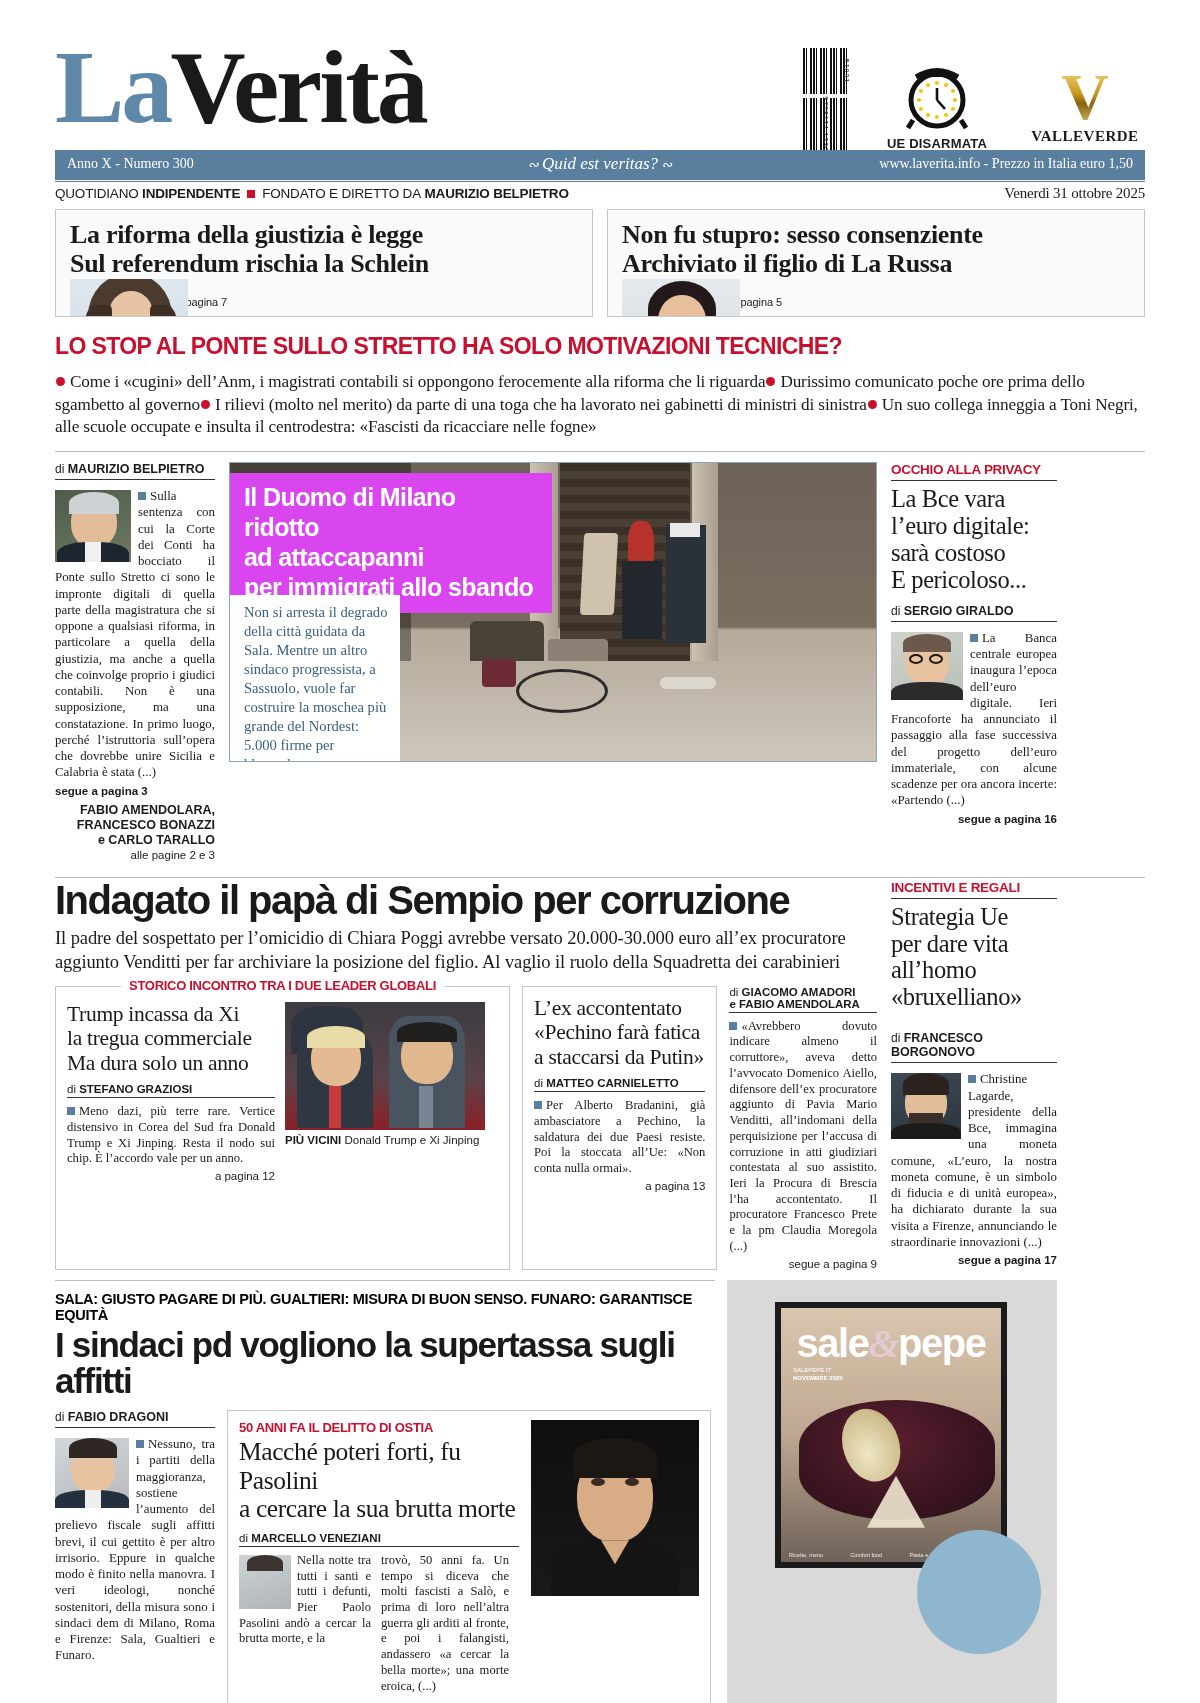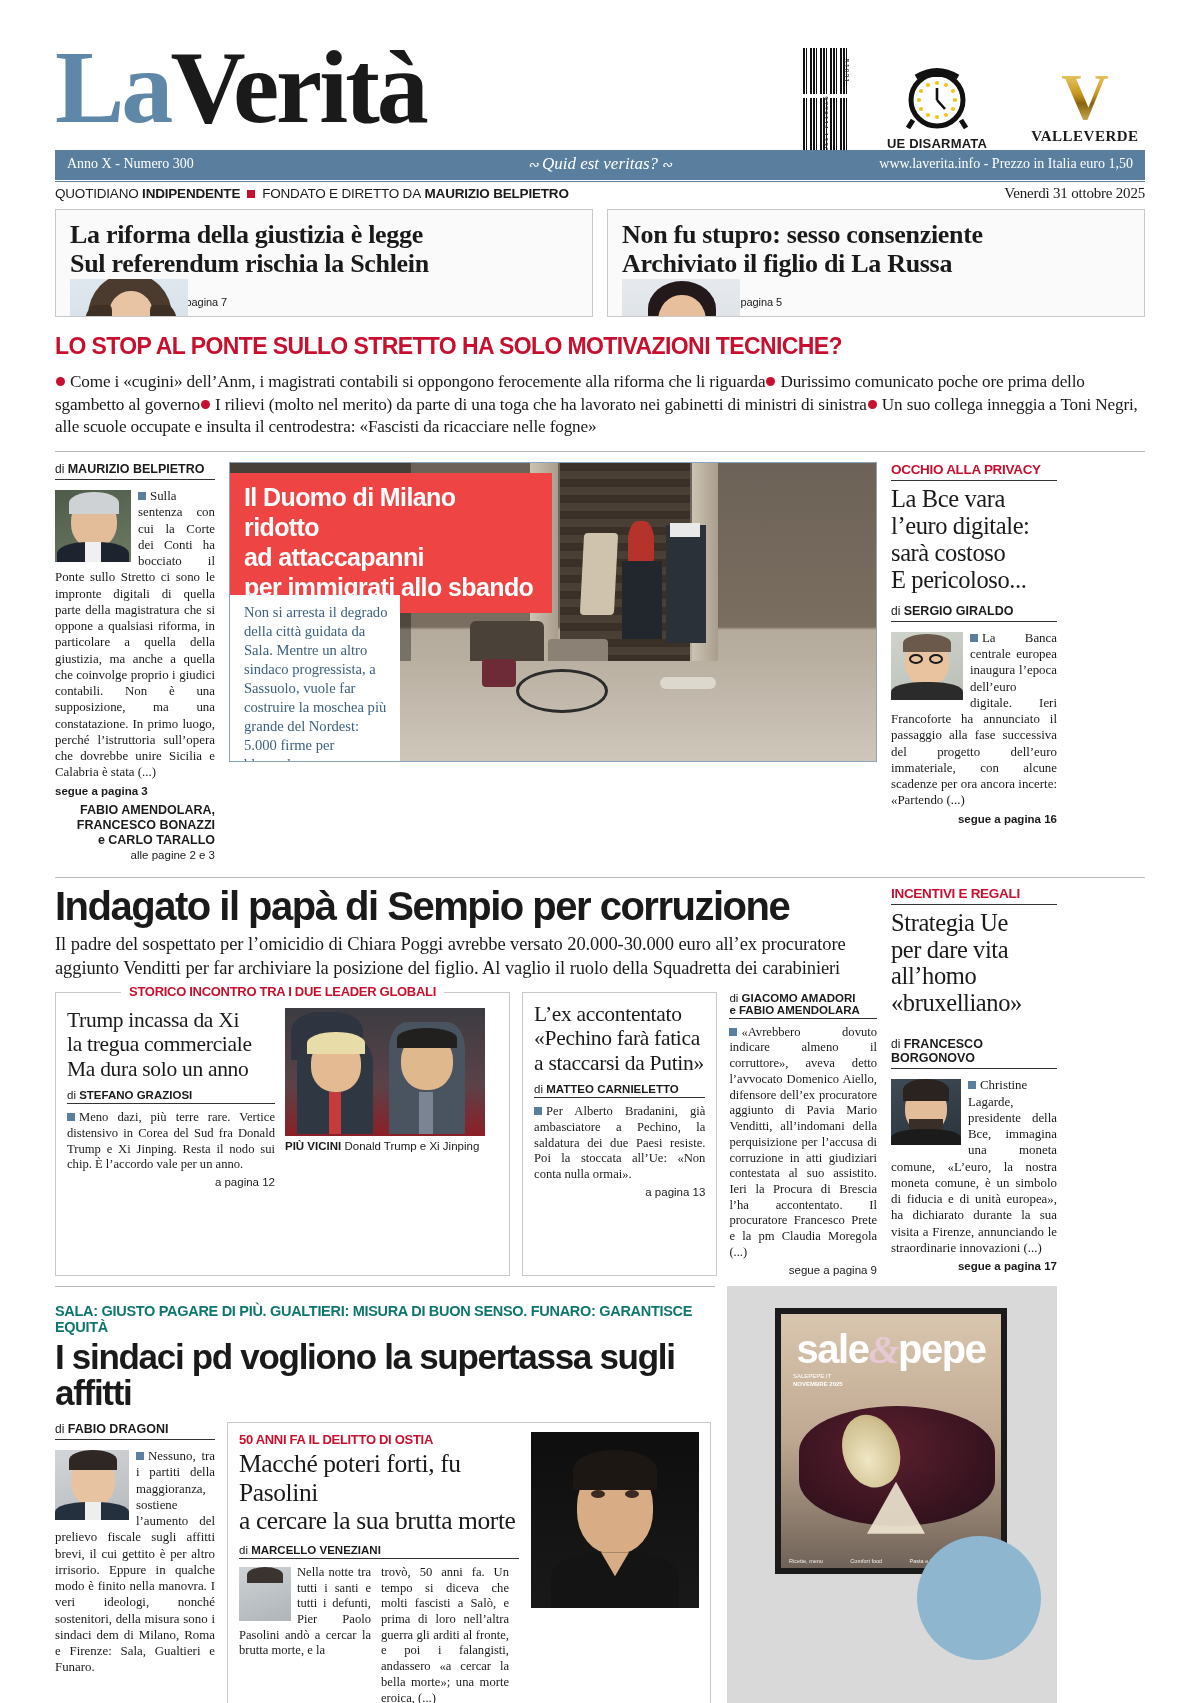--- a/index.html
+++ b/index.html
@@ -89,34 +89,34 @@
   .sq-blue { display: inline-block; width: 8px; height: 8px; background: #5a7f9e; margin-right: 4px; }
   .cont { font-family: "Liberation Sans", sans-serif; font-size: 11.5px; font-weight: bold;
     margin-top: 4px; }
   .authors { font-family: "Liberation Sans", sans-serif; font-size: 12.5px; font-weight: bold;
     text-align: right; line-height: 1.2; margin-top: 6px; }
   .authors .pg { font-weight: normal; font-size: 11.5px; }
 
   
   .feat { position: relative; width: 648px; height: 300px; border: 1px solid #8aa6bd; overflow: hidden; }
   .feat-img { position: absolute; inset: 0; }
-  .feat-overlay { position: absolute; left: 0; top: 10px; background: #ef4444; color: #fff;
+  .feat-overlay { position: absolute; left: 0; top: 10px; background: #d946ef; color: #fff;
     font-family: "Liberation Sans", sans-serif; font-weight: bold; font-size: 25px; line-height: 1.2;
     padding: 9px 16px 11px 14px; letter-spacing: -0.6px; width: 322px; }
   .feat-deck { position: absolute; left: 0; top: 132px; width: 170px; background: #fff;
     font-family: "Liberation Serif", serif; font-size: 14.6px; line-height: 1.3; color: #3c5f7d;
     padding: 8px 10px 8px 14px; }
 
   .privhead { font-family: "Liberation Sans", sans-serif; font-weight: bold; color: #c8102e;
     font-size: 13.5px; border-bottom: 1px solid #333; padding-bottom: 3px; letter-spacing: -0.3px; }
   .privtitle { font-family: "Liberation Serif", serif; font-size: 24.5px; line-height: 1.1;
     margin-top: 5px; letter-spacing: -0.4px; }
 
   
-  .sempio-wrap { margin-top: 14px; border-top: 1px solid #bbb; padding-top: 8px; display: flex; gap: 14px;}
+  .sempio-wrap { margin-top: 14px; border-top: 1px solid #bbb; padding-top: 2px; display: flex; gap: 14px;}
   .sempio-left { width: 822px; }
   .sempio-right { width: 166px; }
   .sempio-h { font-family: "Liberation Sans", sans-serif; font-weight: bold; font-size: 40px;
     letter-spacing: -1.5px; line-height: 1.02; }
   .sempio-sub { font-family: "Liberation Serif", serif; font-size: 18.5px; line-height: 1.25;
     margin-top: 7px; letter-spacing: -0.1px; }
 
   .row4 { display: flex; gap: 12px; margin-top: 12px; }
   .bx { border: 1px solid #c8c8c8; padding: 9px 11px; position: relative; }
   .bx-trump { width: 462px; display: flex; gap: 10px; }
@@ -128,22 +128,22 @@
   .art-h { font-family: "Liberation Serif", serif; font-size: 21.5px; line-height: 1.14; letter-spacing: -0.3px; }
   .art-by { font-family: "Liberation Sans", sans-serif; font-size: 11.5px; border-bottom: 1px solid #333;
     padding-bottom: 2px; margin: 8px 0 6px; }
   .art-by b { font-weight: bold; }
   .art-t { font-family: "Liberation Serif", serif; font-size: 12.6px; line-height: 1.25; text-align: justify; hyphens: auto;}
   .pg-r { text-align: right; font-family: "Liberation Sans", sans-serif; font-size: 11.5px; margin-top: 3px; }
   .cap { font-family: "Liberation Sans", sans-serif; font-size: 11.5px; margin-top: 4px; }
   .cap b { font-weight: bold; }
 
   
-  .bot-kick { font-family: "Liberation Sans", sans-serif; font-weight: bold; color: #0f766e;
-    font-size: 14.5px; margin-top: 16px; letter-spacing: -0.3px; }
+  .bot-kick { font-family: "Liberation Sans", sans-serif; font-weight: bold; color: #000000;
+    font-size: 14.5px; margin-top: 10px; letter-spacing: -0.3px; }
   .bot-h { font-family: "Liberation Sans", sans-serif; font-weight: bold; font-size: 35px;
     letter-spacing: -1.3px; margin-top: 4px; line-height: 1.05; }
   .botrow { display: flex; gap: 12px; margin-top: 10px; }
   .bot-drag { width: 160px; }
   .bot-paso { width: 484px; border: 1px solid #c8c8c8; padding: 9px 11px; }
   .bot-ad { width: 330px; position: relative; overflow: hidden; }
   .paso-kick { font-family: "Liberation Sans", sans-serif; font-weight: bold; color: #c8102e;
     font-size: 13px; letter-spacing: -0.3px; }
   .paso-h { font-family: "Liberation Serif", serif; font-size: 25.5px; line-height: 1.12;
     letter-spacing: -0.4px; margin-top: 3px; }

